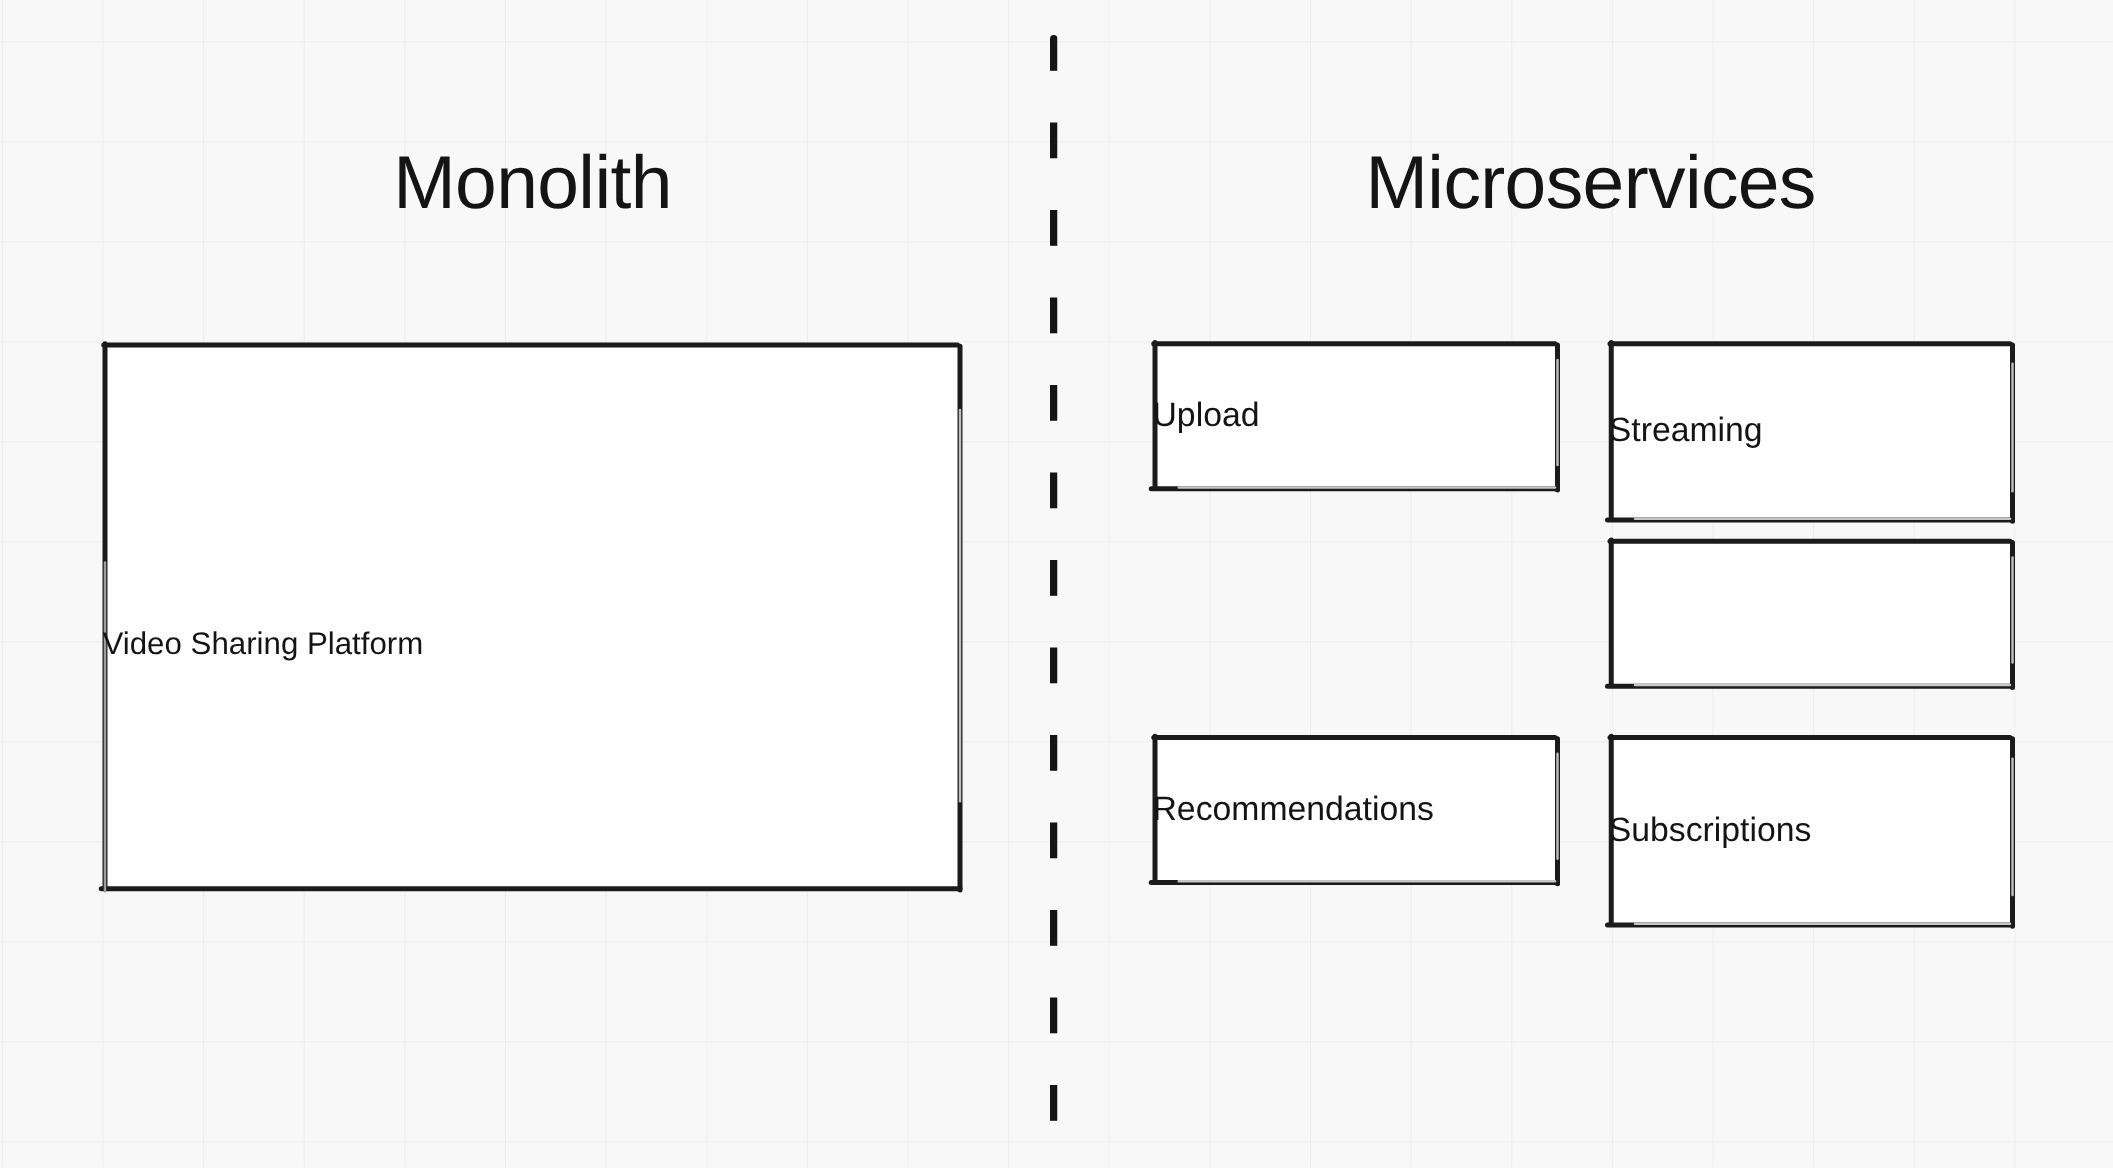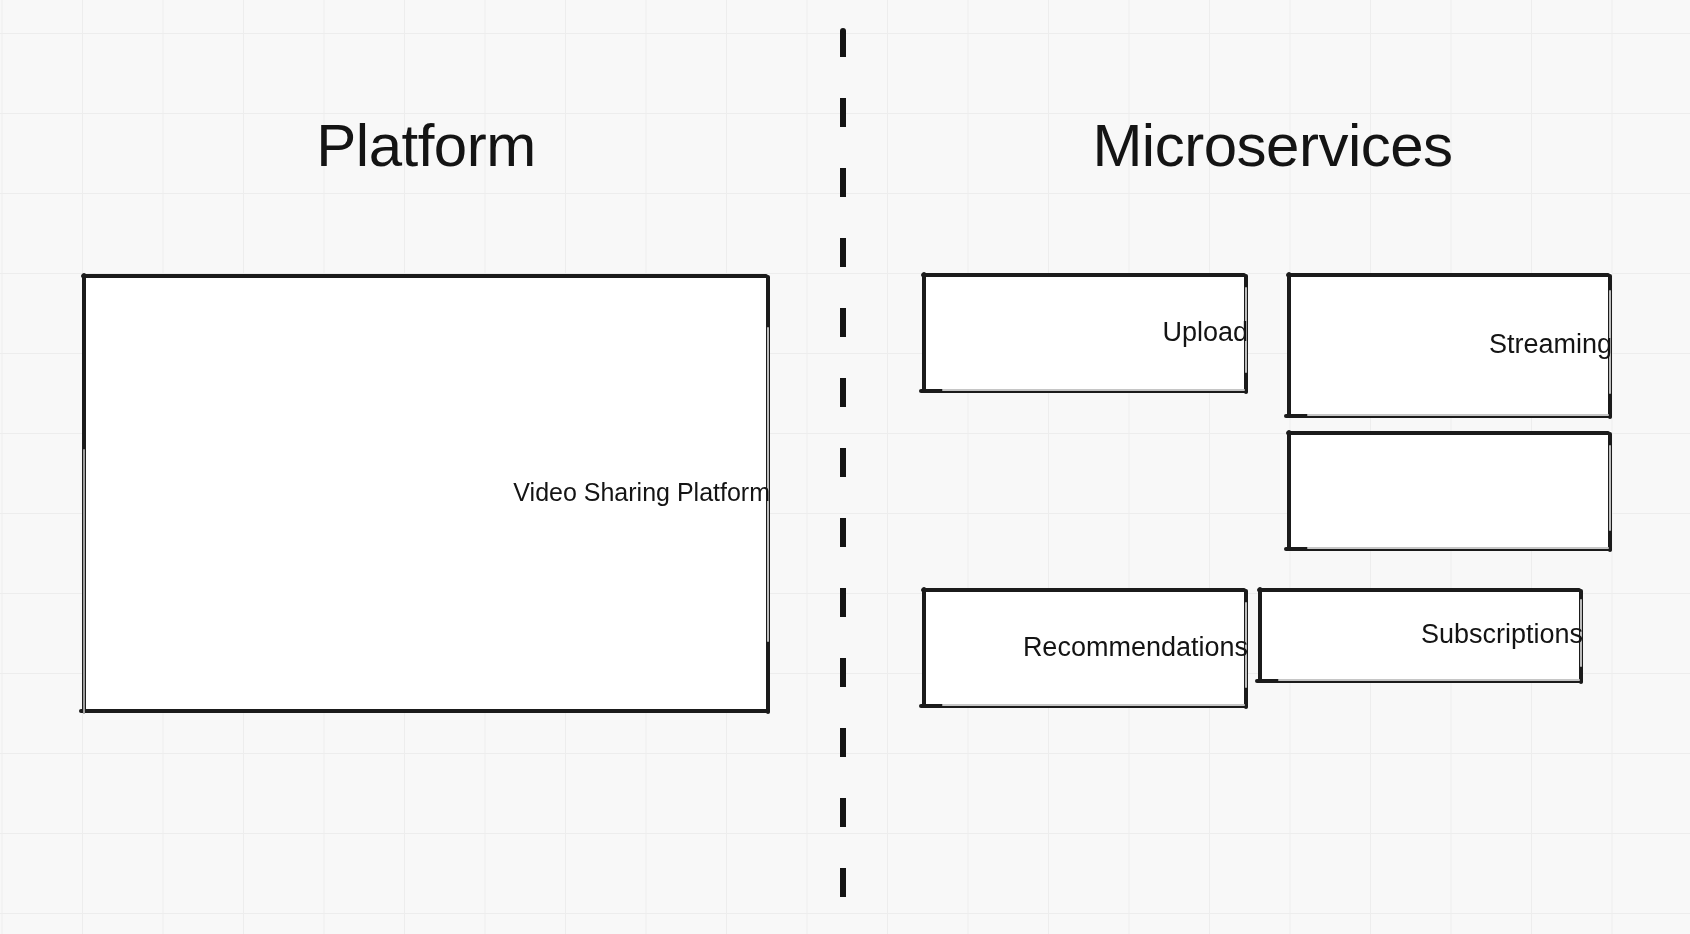--- a/index.html
+++ b/index.html
@@ -118,48 +118,49 @@
     background: #c6c6c6;
     border-radius: 1px;
   }
 
   .box-label {
     position: absolute;
     left: 0;
     right: 0;
     top: 50%;
     transform: translateY(-50%);
-    text-align: right;
+    text-align: left;
     font-family: "Liberation Sans", sans-serif;
     color: #141414;
     white-space: nowrap;
     line-height: 1.1;
   }
 
   
   #box-monolith {
     left: 82px;
     top: 274px;
     width: 688px;
     height: 438px;
   }
   #box-monolith .box-label {
     font-size: 25px;
+    margin-top: 23px;
   }
 
   
   .ms-box .box-label {
     font-size: 27px;
   }
   #box-upload      { left: 922px;  top: 273px; width: 326px; height: 119px; }
   #box-streaming   { left: 1287px; top: 273px; width: 325px; height: 144px; }
   #box-transcode   { left: 922px;  top: 431px; width: 326px; height: 119px; }
   #box-download    { left: 1287px; top: 431px; width: 325px; height: 119px; }
   #box-recommend   { left: 922px;  top: 588px; width: 326px; height: 119px; }
-  #box-subscribe   { left: 1258px; top: 588px; width: 325px; height: 94px; }
+  #box-subscribe   { left: 1287px; top: 588px; width: 325px; height: 153px; }
 
   
   #divider {
     position: absolute;
     left: 840px;
     top: 28px;
     width: 6px;
     height: 880px;
     background-image: linear-gradient(
       to bottom,
@@ -171,21 +172,21 @@
     background-size: 6px 70px;
     background-repeat: repeat-y;
     border-radius: 3px;
   }
 </style>
 </head>
 <body>
 
 <div id="canvas">
 
-  <div id="title-monolith" class="section-title">Platform</div>
+  <div id="title-monolith" class="section-title">Monolith</div>
 
   <div id="title-microservices" class="section-title">Microservices</div>
 
   <div id="box-monolith" class="sketch-box">
     <span class="edge edge-top"></span>
     <span class="edge edge-right"></span>
     <span class="edge edge-bottom"></span>
     <span class="edge edge-left"></span>
     <span class="edge edge-left2"></span>
     <span class="edge edge-right2"></span>

